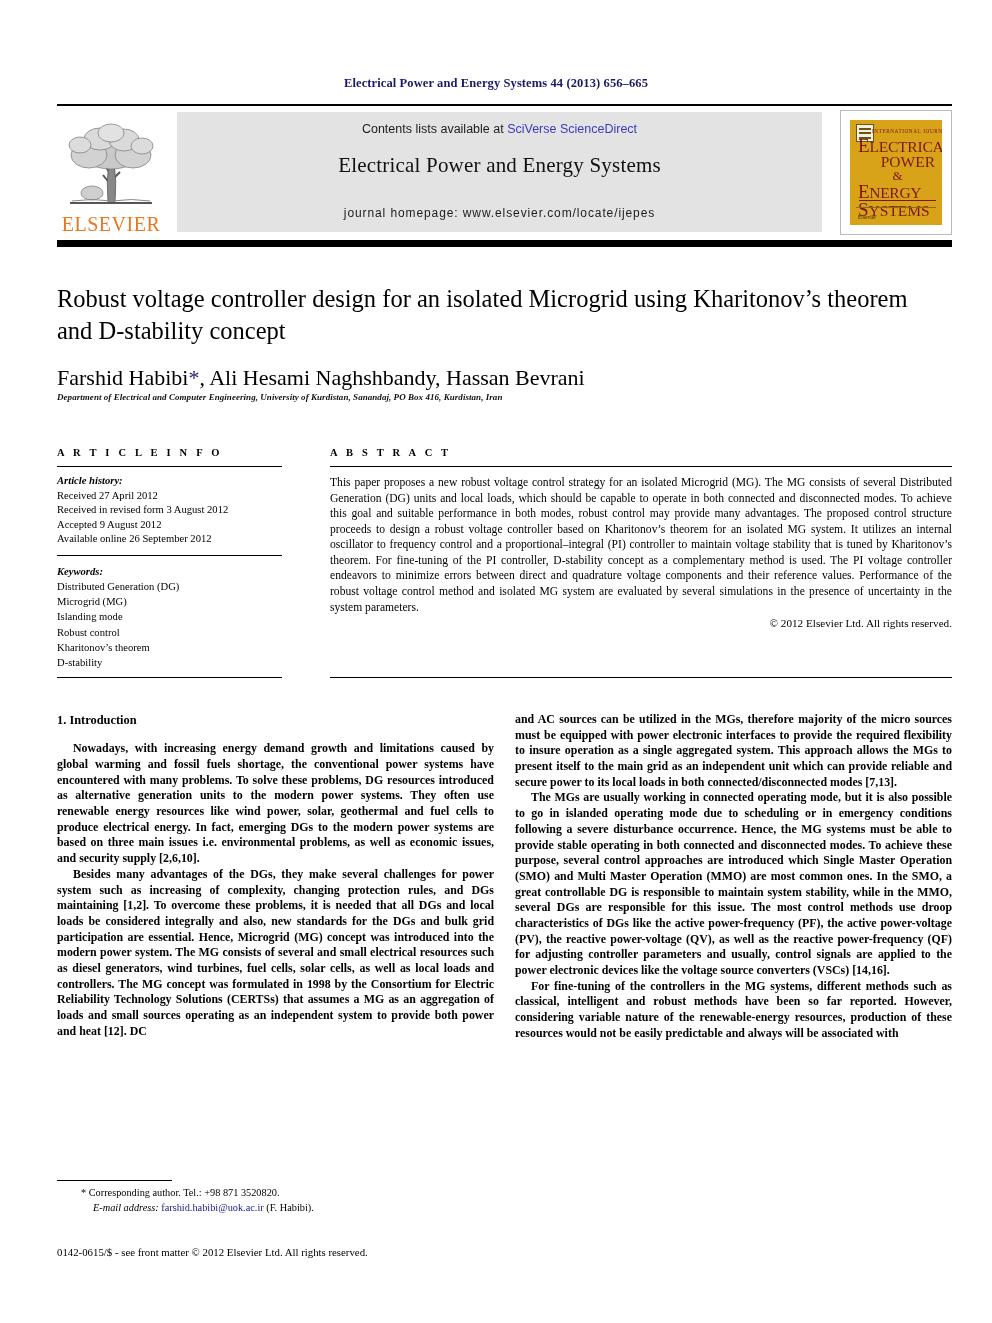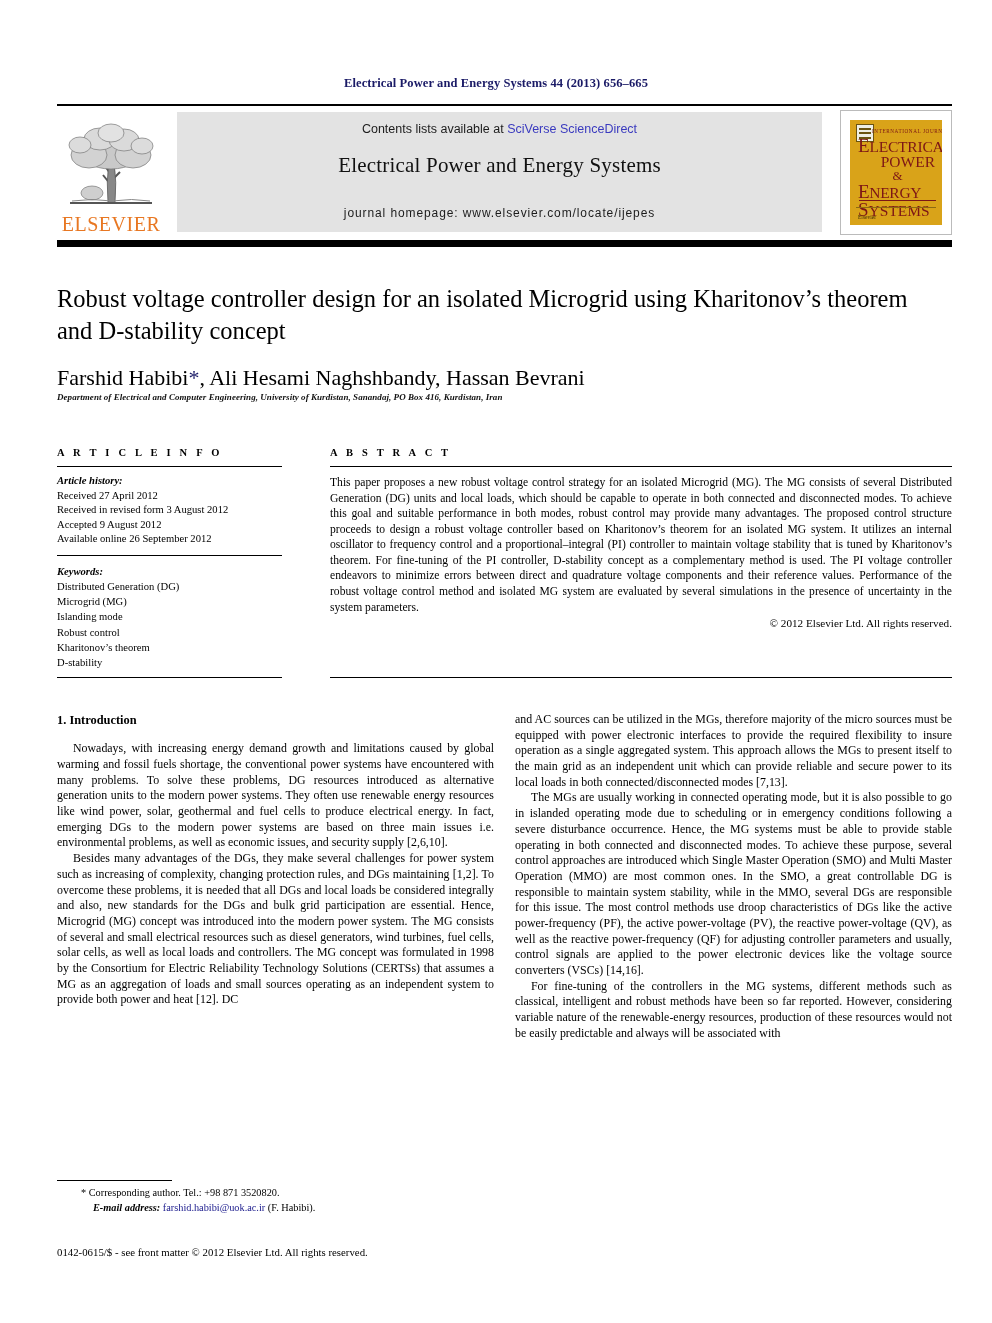--- a/index.html
+++ b/index.html
@@ -317,20 +317,21 @@
   .col-right { left: 515px; }
   .body-col h2 {
     font-size: 12.4px;
     font-weight: bold;
     margin: 0 0 13px 0;
     text-align: left;
   }
   .body-col p {
     margin: 0;
     text-indent: 16px;
+    font-weight: bold;
   }
 
   
   .foot-rule {
     position: absolute;
     left: 57px;
     top: 1180px;
     width: 115px;
     border-top: 1px solid #000;
   }
@@ -339,21 +340,21 @@
     left: 71px;
     top: 1186px;
     width: 440px;
     font-family: "Liberation Serif", serif;
     font-size: 10.3px;
     line-height: 1.42;
     color: #000;
   }
   .footnote .ind { display: block; padding-left: 12px; text-indent: -12px; }
   .footnote .ind2 { display: block; padding-left: 22px; }
-  .footnote em { font-style: italic; font-weight: bold; }
+  .footnote em { font-style: italic; font-weight: normal; }
   .mail-link { color: #1a1a8c; }
 
   .footer-block {
     position: absolute;
     left: 57px;
     top: 1245px;
     width: 500px;
     font-family: "Liberation Serif", serif;
     font-size: 10.8px;
     line-height: 1.38;

